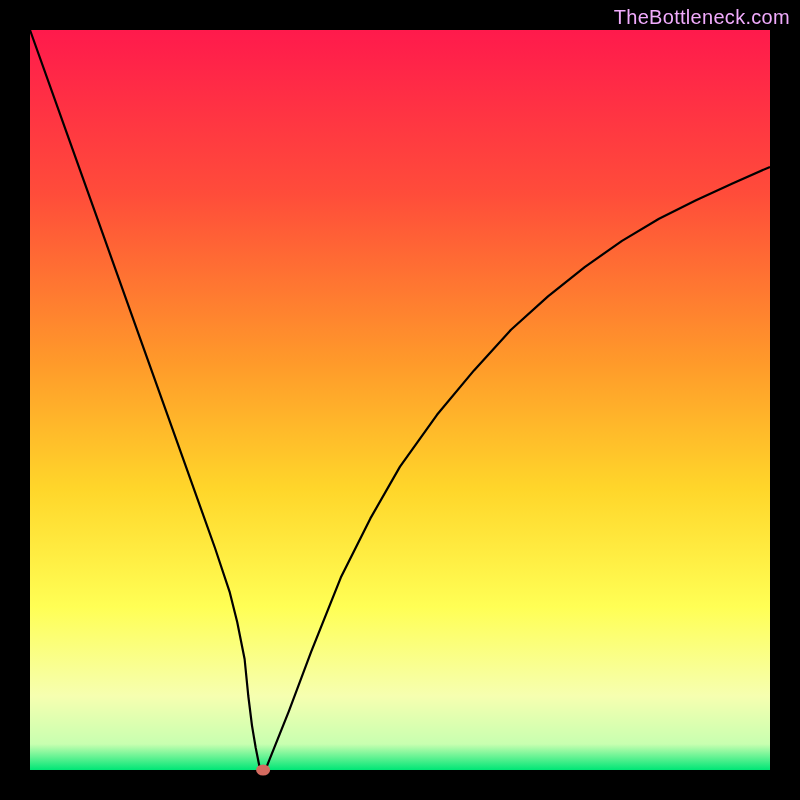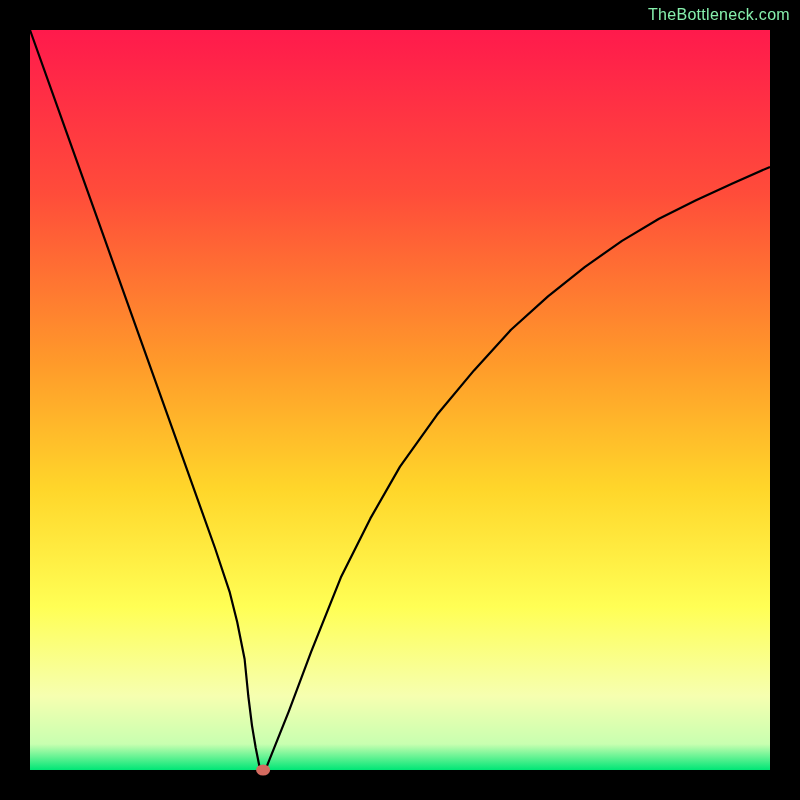--- a/index.html
+++ b/index.html
@@ -8,22 +8,22 @@
     width: 800px;
     height: 800px;
     overflow: hidden;
     background: #000;
     font-family: Arial, Helvetica, sans-serif;
   }
   .watermark {
     position: absolute;
     top: 6px;
     right: 10px;
-    color: #86efac;
-    font-size: 16px;
+    color: #f0abfc;
+    font-size: 20px;
     font-weight: 500;
     letter-spacing: 0.3px;
     z-index: 10;
   }
   .plot-wrap {
     position: absolute;
   }
 </style>
 </head>
 <body>

